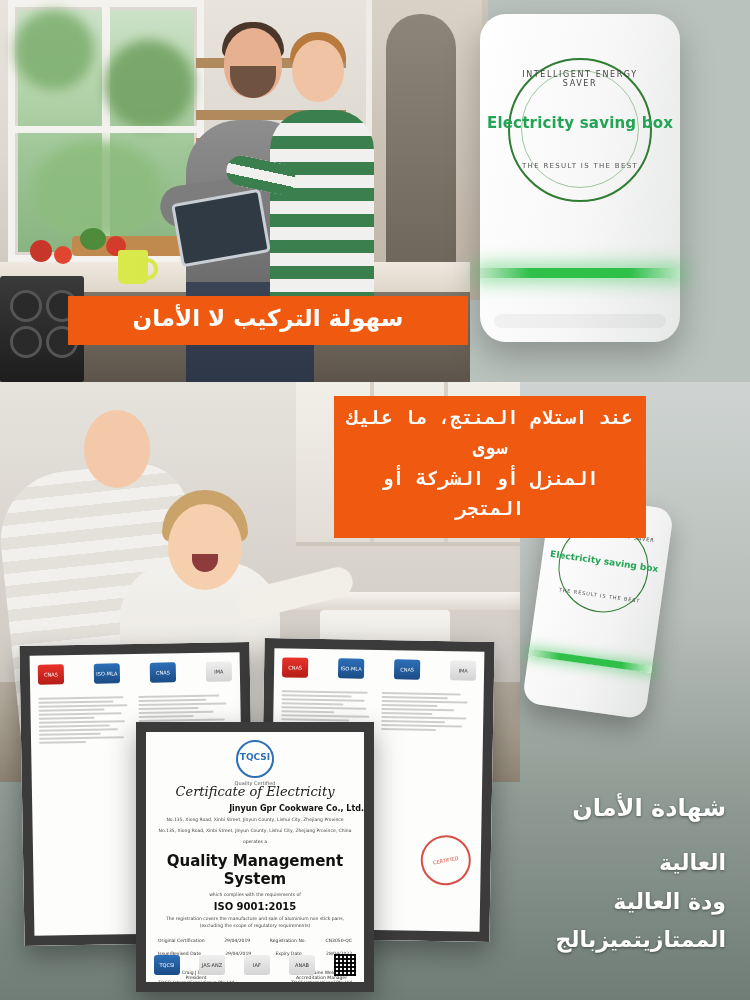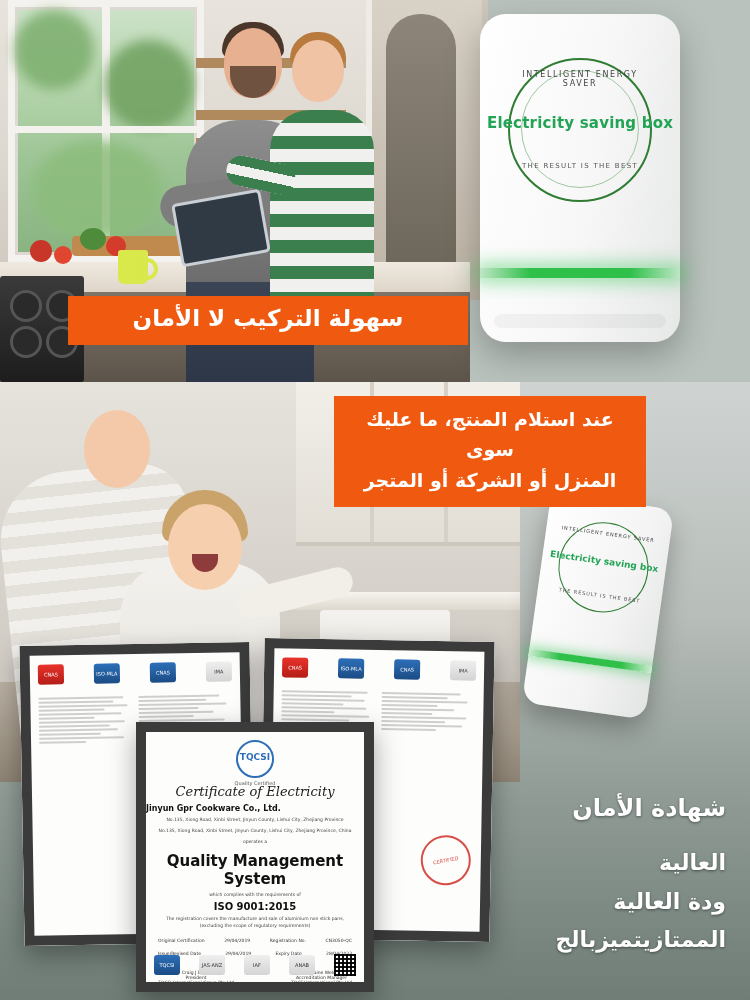--- a/index.html
+++ b/index.html
@@ -303,20 +303,21 @@
   }
 
   
   .caption-2 {
     position: absolute; left: 334px; top: 14px; width: 312px;
     background: #ef5a10; color: #fff;
     direction: rtl; text-align: center;
     font-size: 19px; font-weight: 700; line-height: 1.6;
     padding: 8px 12px 12px 12px;
     box-sizing: border-box;
+    font-family: Liberation Mono, monospace;
   }
 
   
   .cert {
     position: absolute;
     background: #ffffff;
     box-shadow: 0 10px 26px rgba(0,0,0,.35);
     overflow: hidden;
   }
   .cert .frame {
@@ -367,21 +368,21 @@
     display: inline-block; width: 34px; height: 34px; border-radius: 50%;
     background: #ffffff; border: 2px solid #2e6fb7; color: #2e6fb7;
     font-size: 9px; font-weight: 700; line-height: 30px;
   }
   .c3-badge-sub { font-size: 5px; color: #555; margin-top: 2px; }
   .c3-title {
     text-align: center; font-family: "DejaVu Serif", "Liberation Serif", serif;
     font-style: italic; font-size: 13px; color: #1a1a1a; margin-top: 6px;
   }
   .c3-company {
-    text-align: left; font-size: 8px; font-weight: 700; color: #111; margin-top: 5px;
+    text-align: right; font-size: 8px; font-weight: 700; color: #111; margin-top: 5px;
   }
   .c3-small {
     font-size: 4.5px; color: #444; text-align: center; line-height: 1.5;
     margin: 4px 10px 0 10px;
   }
   .c3-std {
     text-align: center; font-size: 15px; font-weight: 700; color: #111; margin-top: 7px;
   }
   .c3-iso {
     text-align: center; font-size: 10px; font-weight: 700; color: #111; margin-top: 2px;

